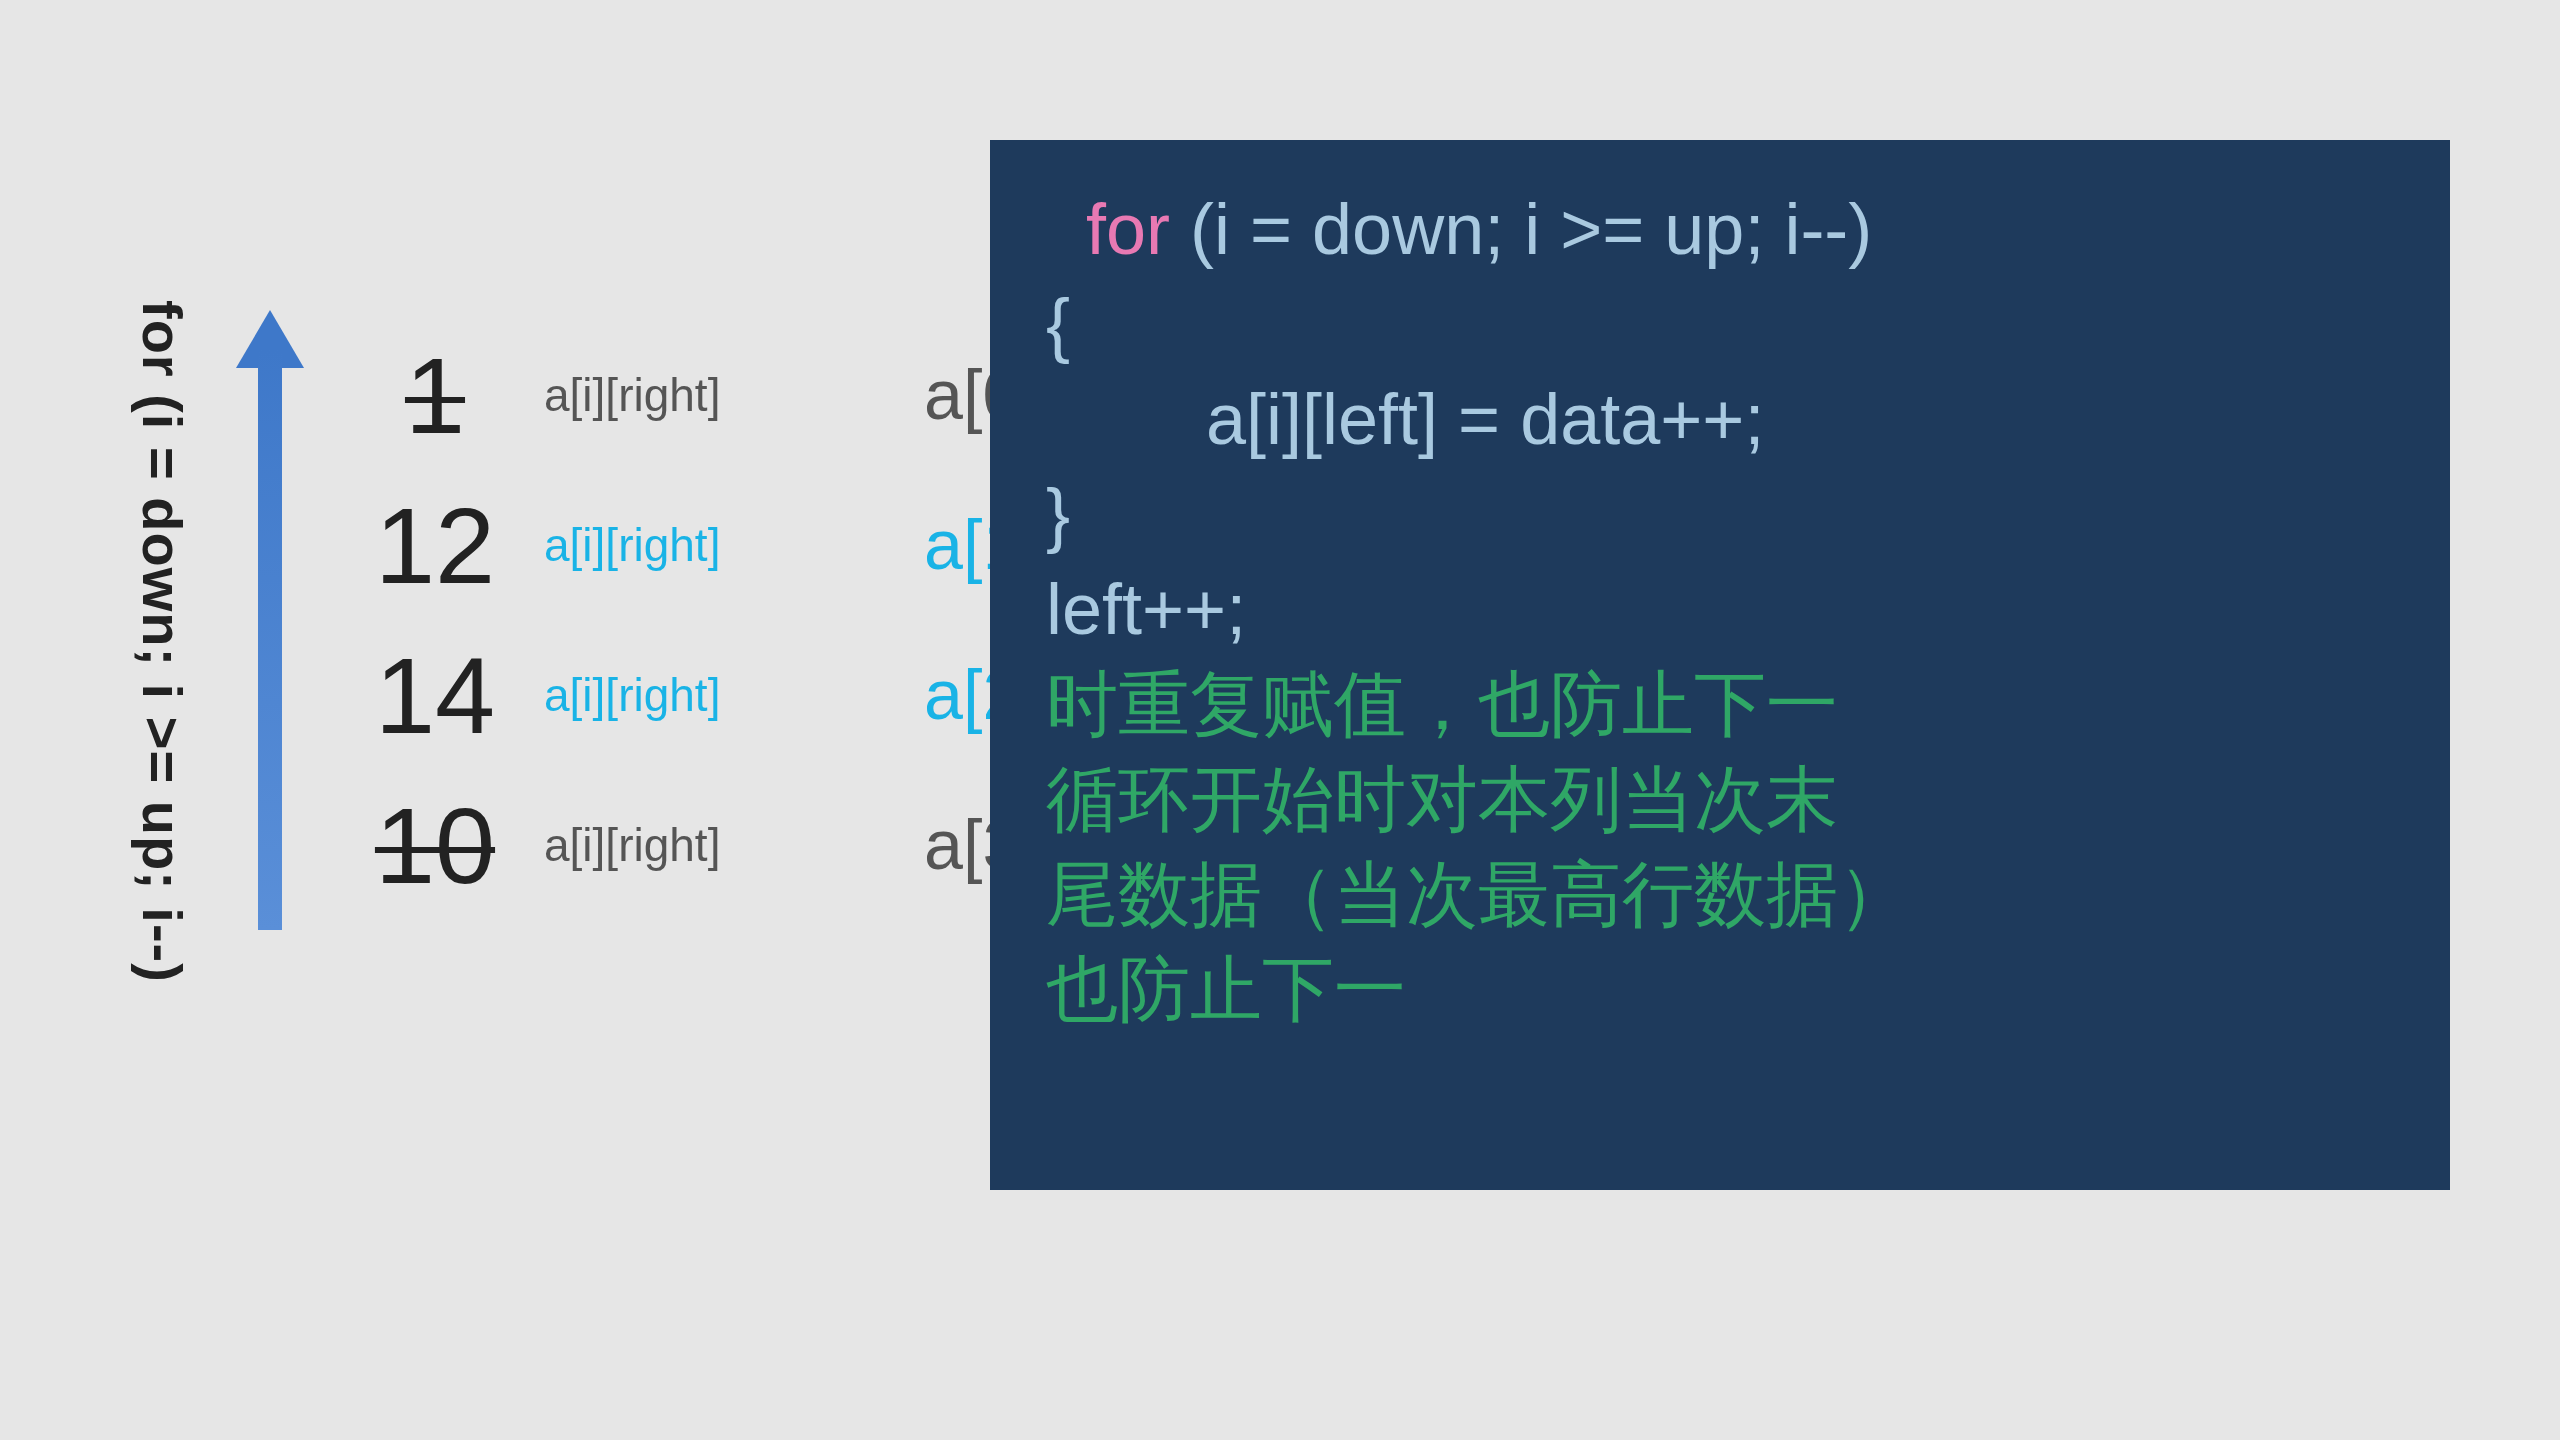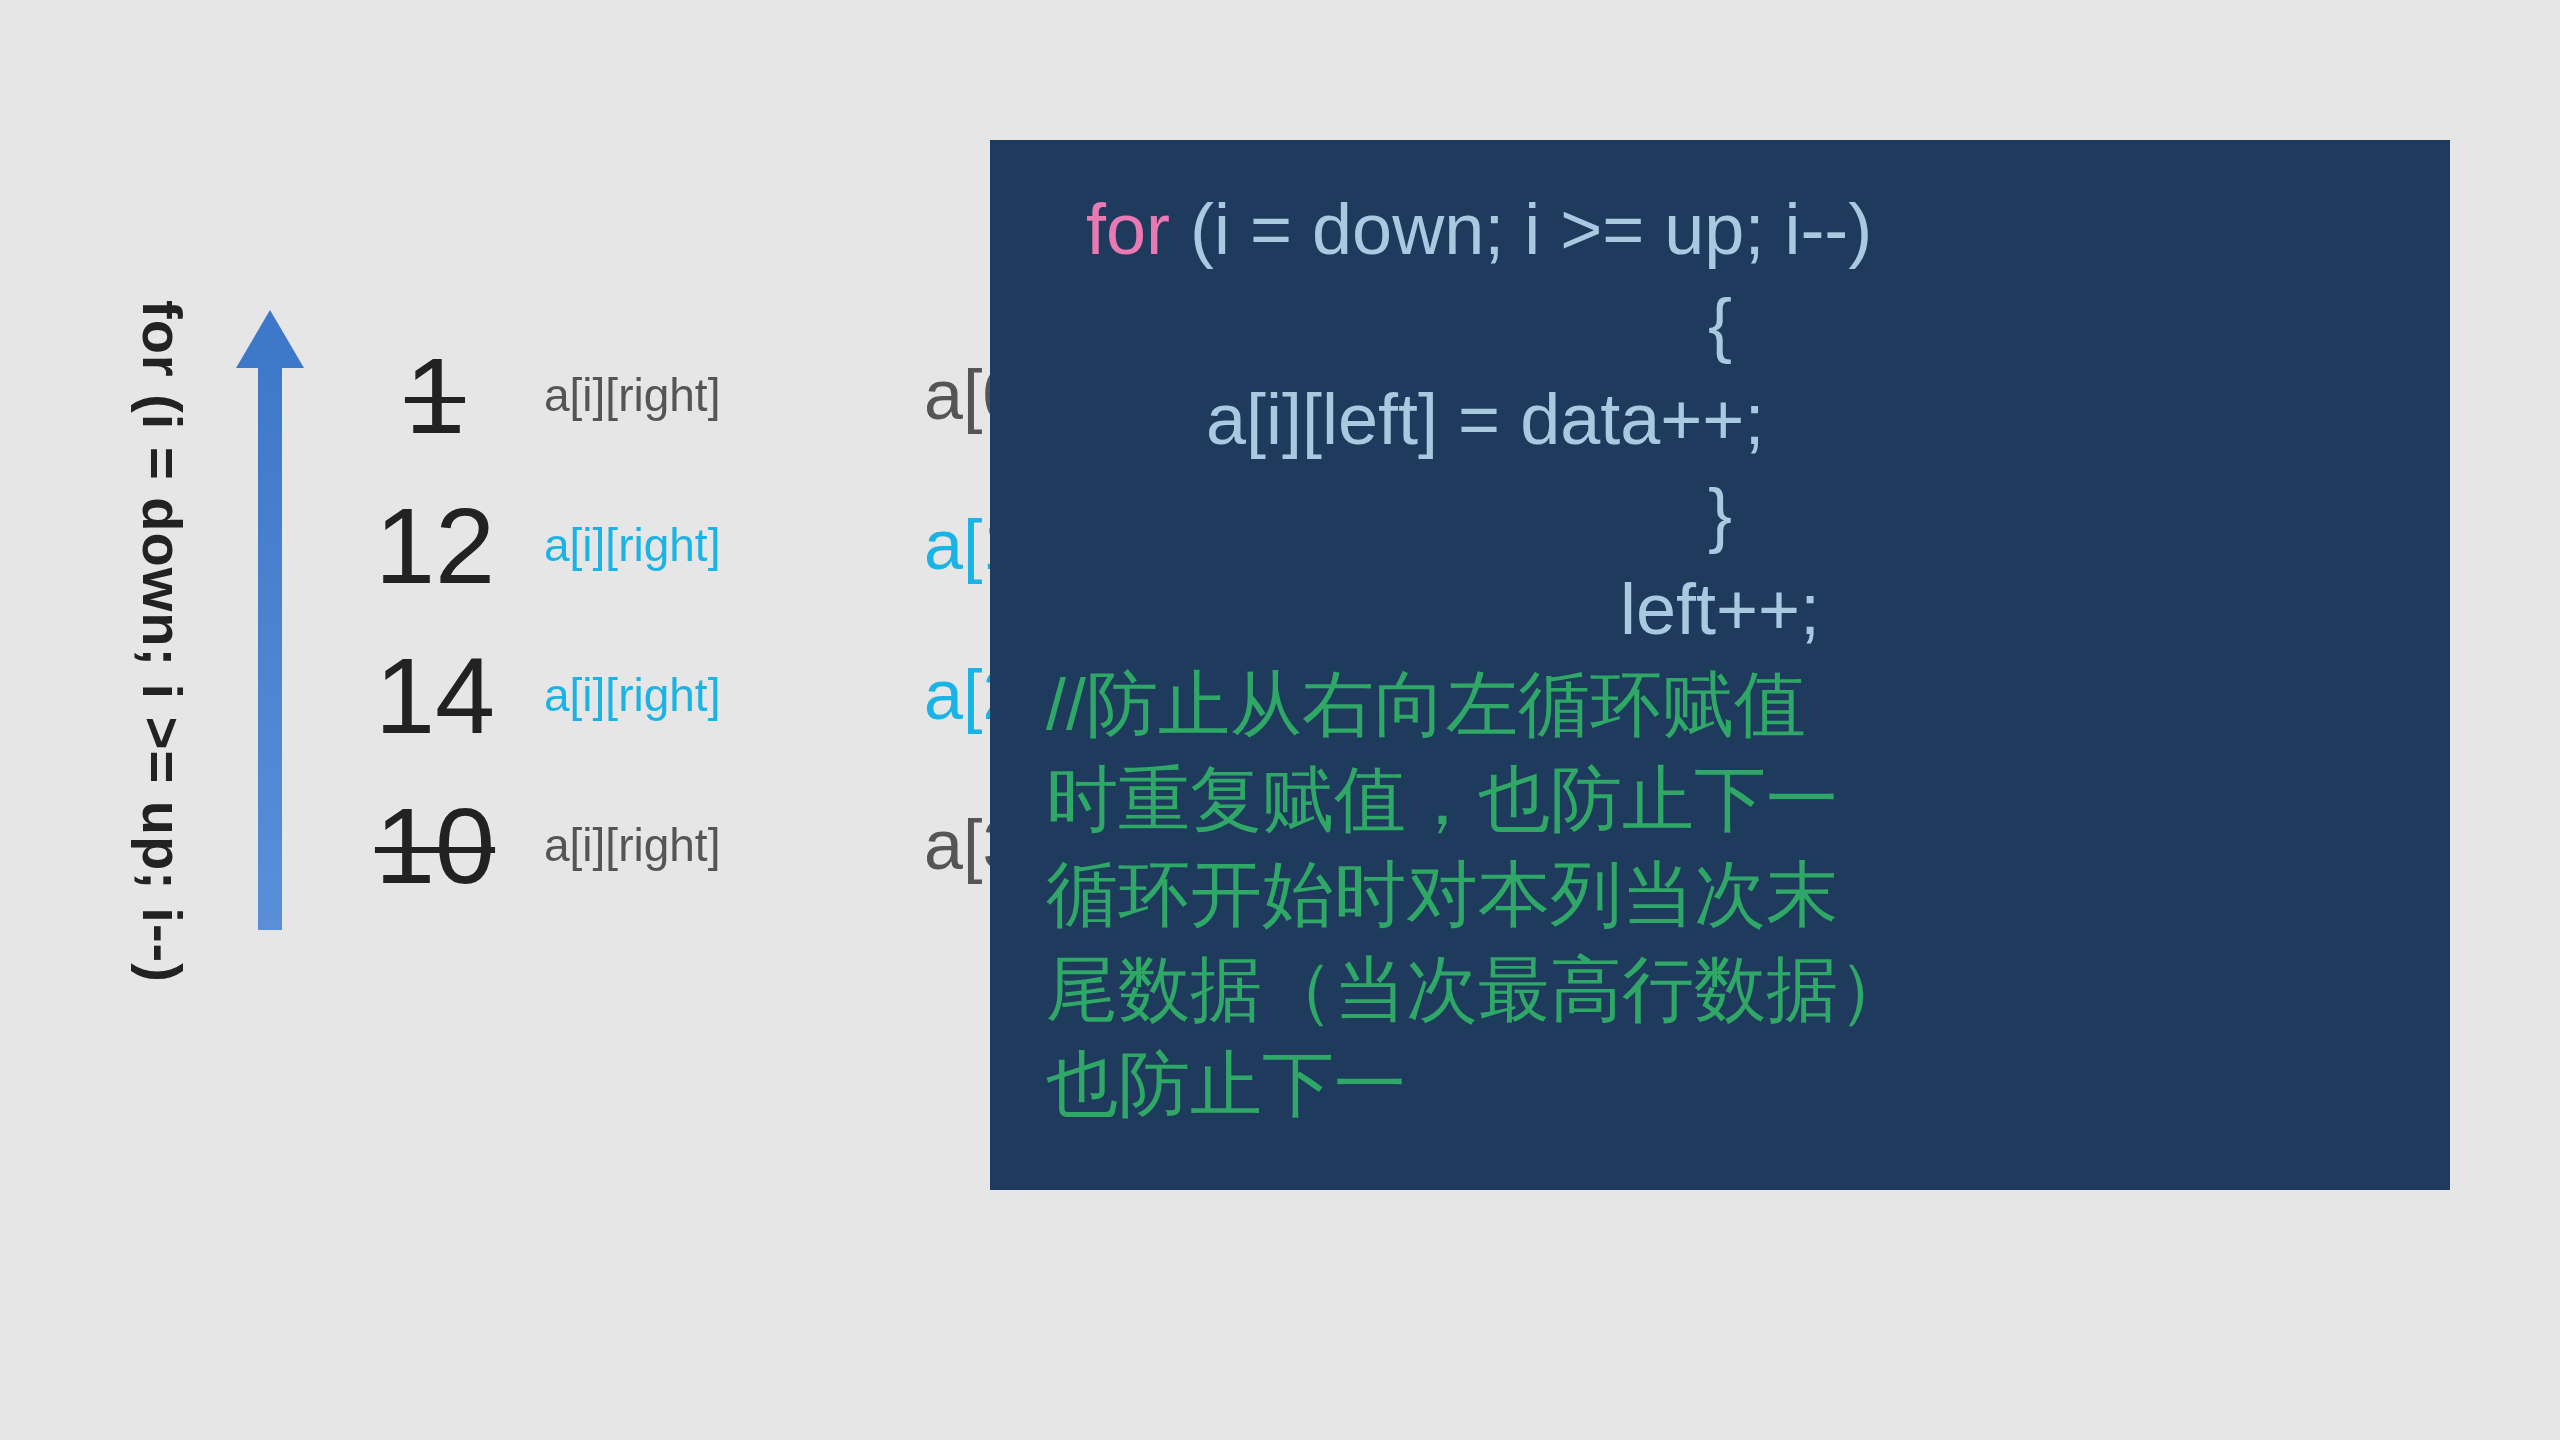--- a/index.html
+++ b/index.html
@@ -94,21 +94,21 @@
     width: 1460px;
     height: 1050px;
     background: #1e3a5c;
     box-sizing: border-box;
     padding: 42px 56px 42px 56px;
     font-size: 72px;
     line-height: 1.32;
     font-family: "Arial", "PingFang SC", "Microsoft YaHei", sans-serif;
   }
   .pink  { color: #e879b3; margin-left: 40px; }
-  .light { color: #a9c9e0; text-align: center; }
+  .light { color: #a9c9e0; }
   .green { color: #2fa766; }
   .indent { margin-left: 160px; display: inline-block; }
 </style>
 </head>
 <body>
 
 <div class="vertical-label">for (i = down; i &gt;= up; i--)</div>
 
 <div class="arrow-wrap">
   <div class="arrow-head"></div>
@@ -139,18 +139,17 @@
 </div>
 
 <div class="code-box">
   <div>
     <span class="pink">for </span><span class="light">(i = down; i &gt;= up; i--)</span>
   </div>
   <div class="light">{</div>
   <div><span class="indent light">a[i][left] = data++;</span></div>
   <div class="light">}</div>
   <div class="light">left++;</div>
-  <div class="green">//防止从右向左循环赋值</div>
   <div class="green">时重复赋值，也防止下一</div>
   <div class="green">循环开始时对本列当次末</div>
   <div class="green">尾数据（当次最高行数据）</div>
   <div class="green">也防止下一</div>
 </div>
 
 </body></html>

